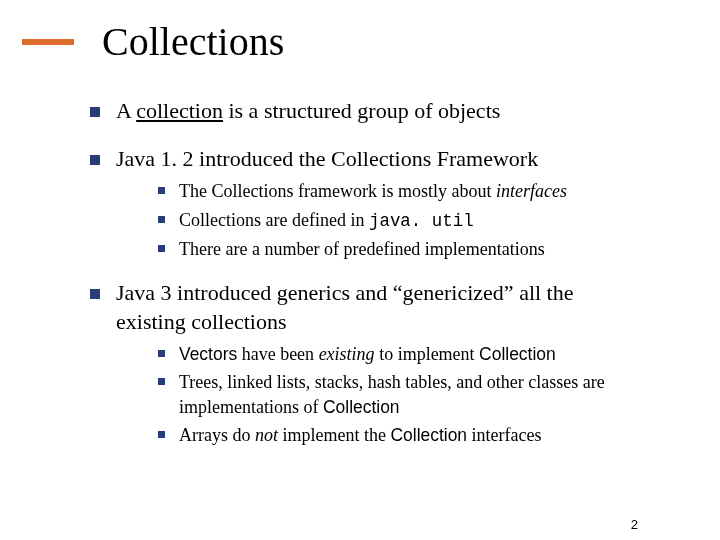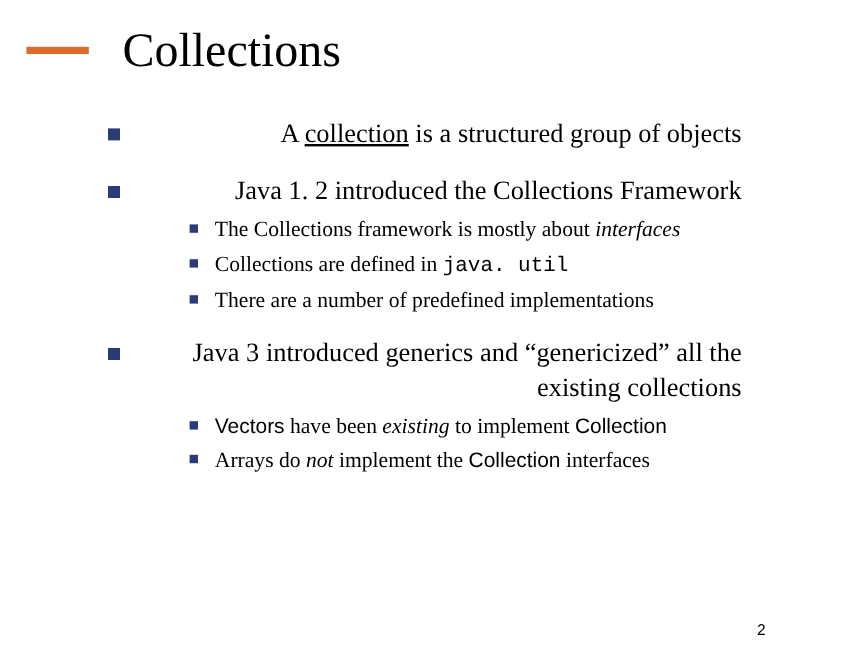--- a/index.html
+++ b/index.html
@@ -35,21 +35,20 @@
     font-weight: 400;
   }
   .body {
     padding: 22px 30px 0 90px;
     font-size: 22px;
     line-height: 1.28;
   }
   .bullet {
     display: flex;
     margin-bottom: 20px;
-    text-align: right;
   }
   .bullet-marker {
     width: 10px;
     height: 10px;
     background: #2a3c78;
     flex: 0 0 auto;
     margin-top: 10px;
     margin-right: 16px;
   }
   .bullet-text {
@@ -104,21 +103,21 @@
 
   <div class="body">
 
     <div class="bullet">
       <div class="bullet-marker"></div>
       <div class="bullet-text">
         <span>A </span><span style="text-decoration: underline;">collection</span><span> is a structured group of objects</span>
       </div>
     </div>
 
-    <div class="bullet" style="margin-bottom:6px;gap:20px;">
+    <div class="bullet" style="margin-bottom:6px;">
       <div class="bullet-marker"></div>
       <div class="bullet-text">Java 1. 2 introduced the Collections Framework</div>
     </div>
 
     <div class="sublist">
       <div class="subbullet">
         <div class="sub-marker"></div>
         <div>
           <span>The Collections framework is mostly about </span><span class="italic">interfaces</span>
         </div>
@@ -143,20 +142,26 @@
     <div class="sublist">
       <div class="subbullet">
         <div class="sub-marker"></div>
         <div>
           <span class="sans">Vectors</span><span> have been </span><span class="italic">existing</span><span> to implement </span><span class="sans">Collection</span>
         </div>
       </div>
       <div class="subbullet">
         <div class="sub-marker"></div>
         <div>
+          <span>Trees, linked lists, stacks, hash tables, and other classes are implementations of </span><span class="sans">Collection</span>
+        </div>
+      </div>
+      <div class="subbullet">
+        <div class="sub-marker"></div>
+        <div>
           <span>Arrays do </span><span class="italic">not</span><span> implement the </span><span class="sans">Collection</span><span> interfaces</span>
         </div>
       </div>
     </div>
 
   </div>
 
   <div class="pagenum">2</div>
 </div>
 

